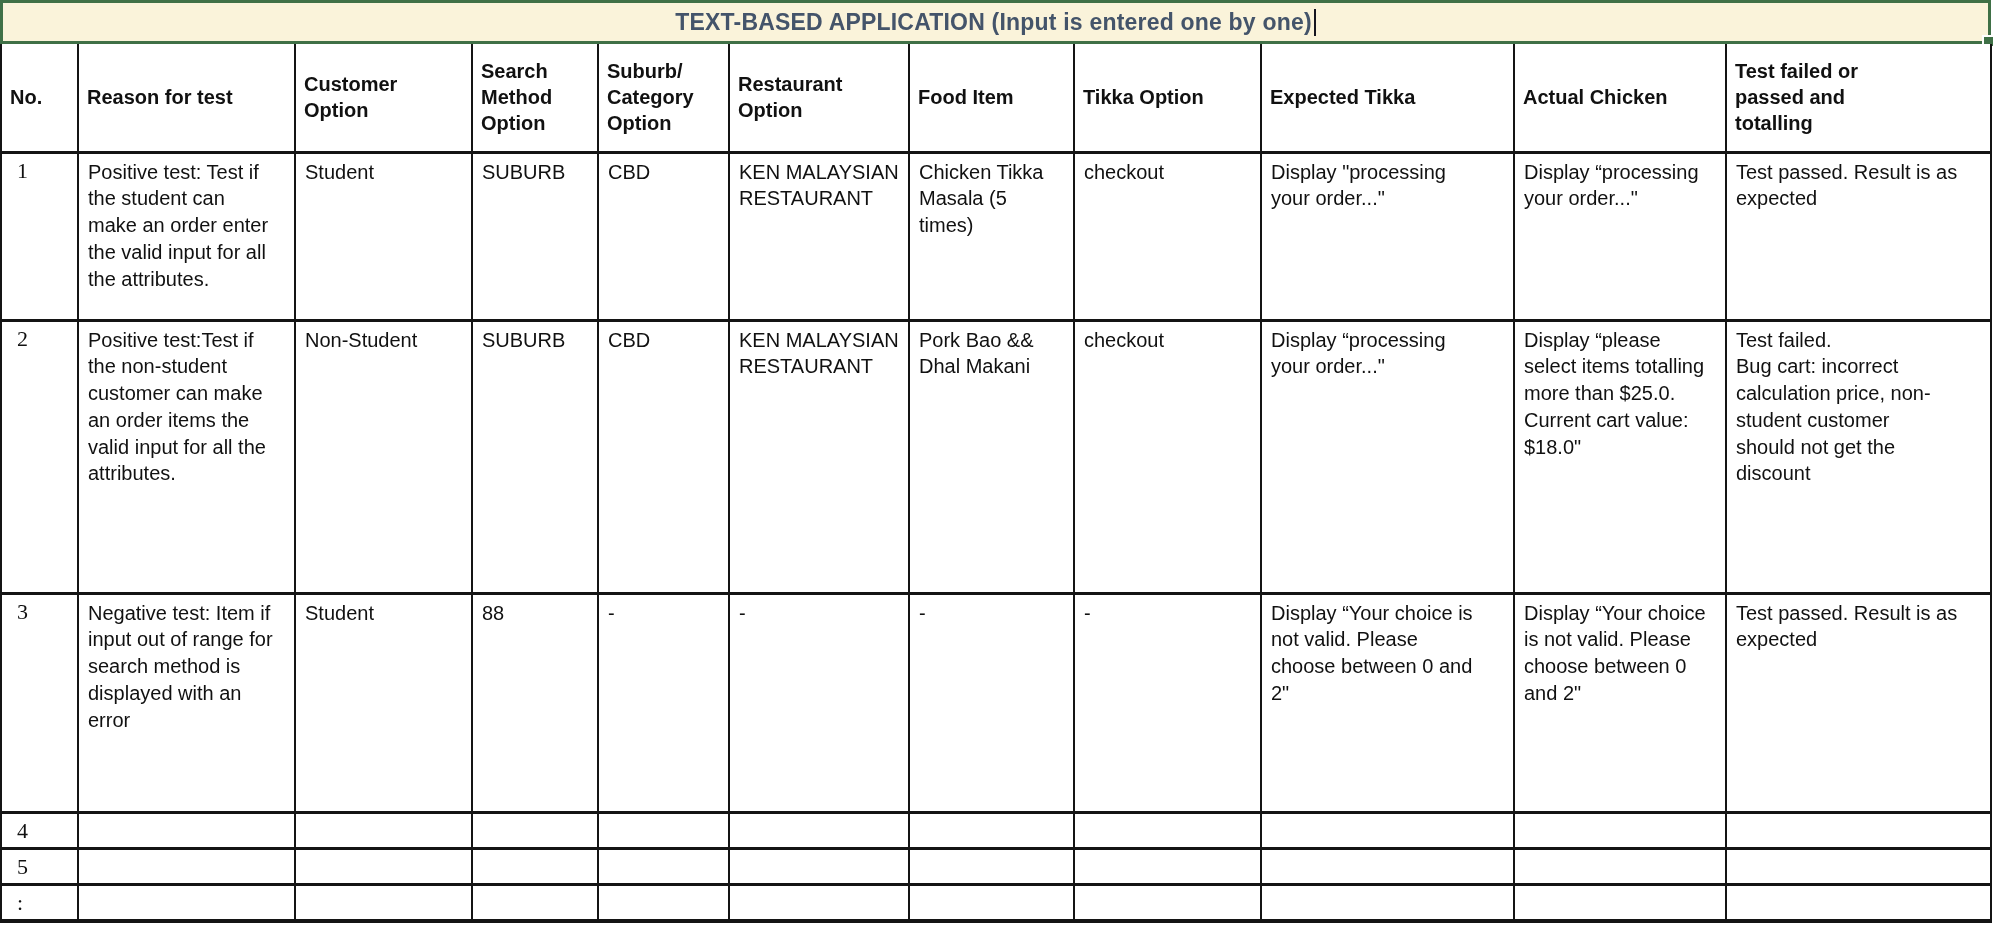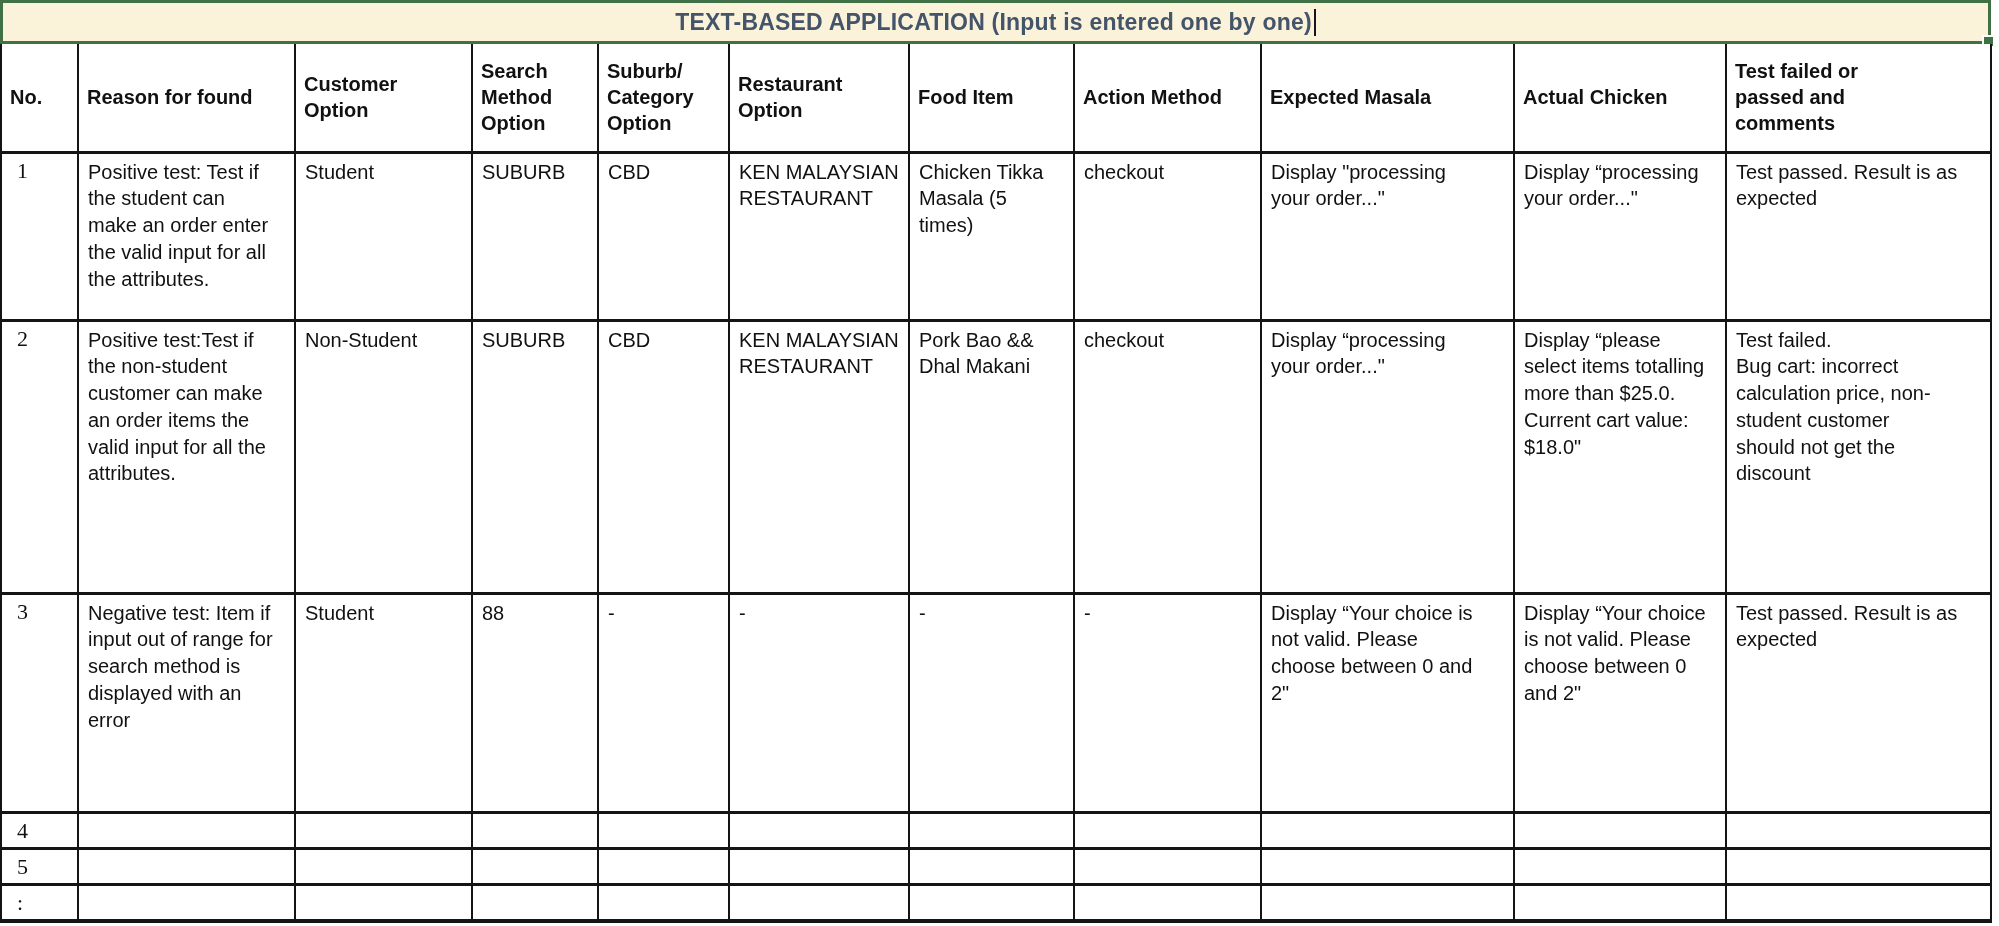--- a/index.html
+++ b/index.html
@@ -86,38 +86,38 @@
       <col style="width:165px">
         <col style="width:187px">
         <col style="width:253px">
       <col style="width:212px">
         <col style="width:265px">
     </colgroup>
 
     <tbody>
         <tr class="hdr" style="height:108px">
       <th>No.</th>
-      <th>Reason for found</th>
+      <th>Reason for test</th>
       <th>Customer
 Option</th>
       <th>Search
 Method
 Option</th>
       <th>Suburb/
 Category
 Option</th>
       <th>Restaurant
 Option</th>
       <th>Food Item</th>
-      <th>Action Method</th>
-      <th>Expected Masala</th>
+      <th>Tikka Option</th>
+      <th>Expected Tikka</th>
       <th>Actual Chicken</th>
       <th>Test failed or
 passed and
-comments</th>
+totalling</th>
     </tr>
 
     <tr style="height:168px">
       <td class="num">1</td>
       <td>Positive test: Test if
 the student can
 make an order enter
 the valid input for all
 the attributes.</td>
       <td>Student</td>

